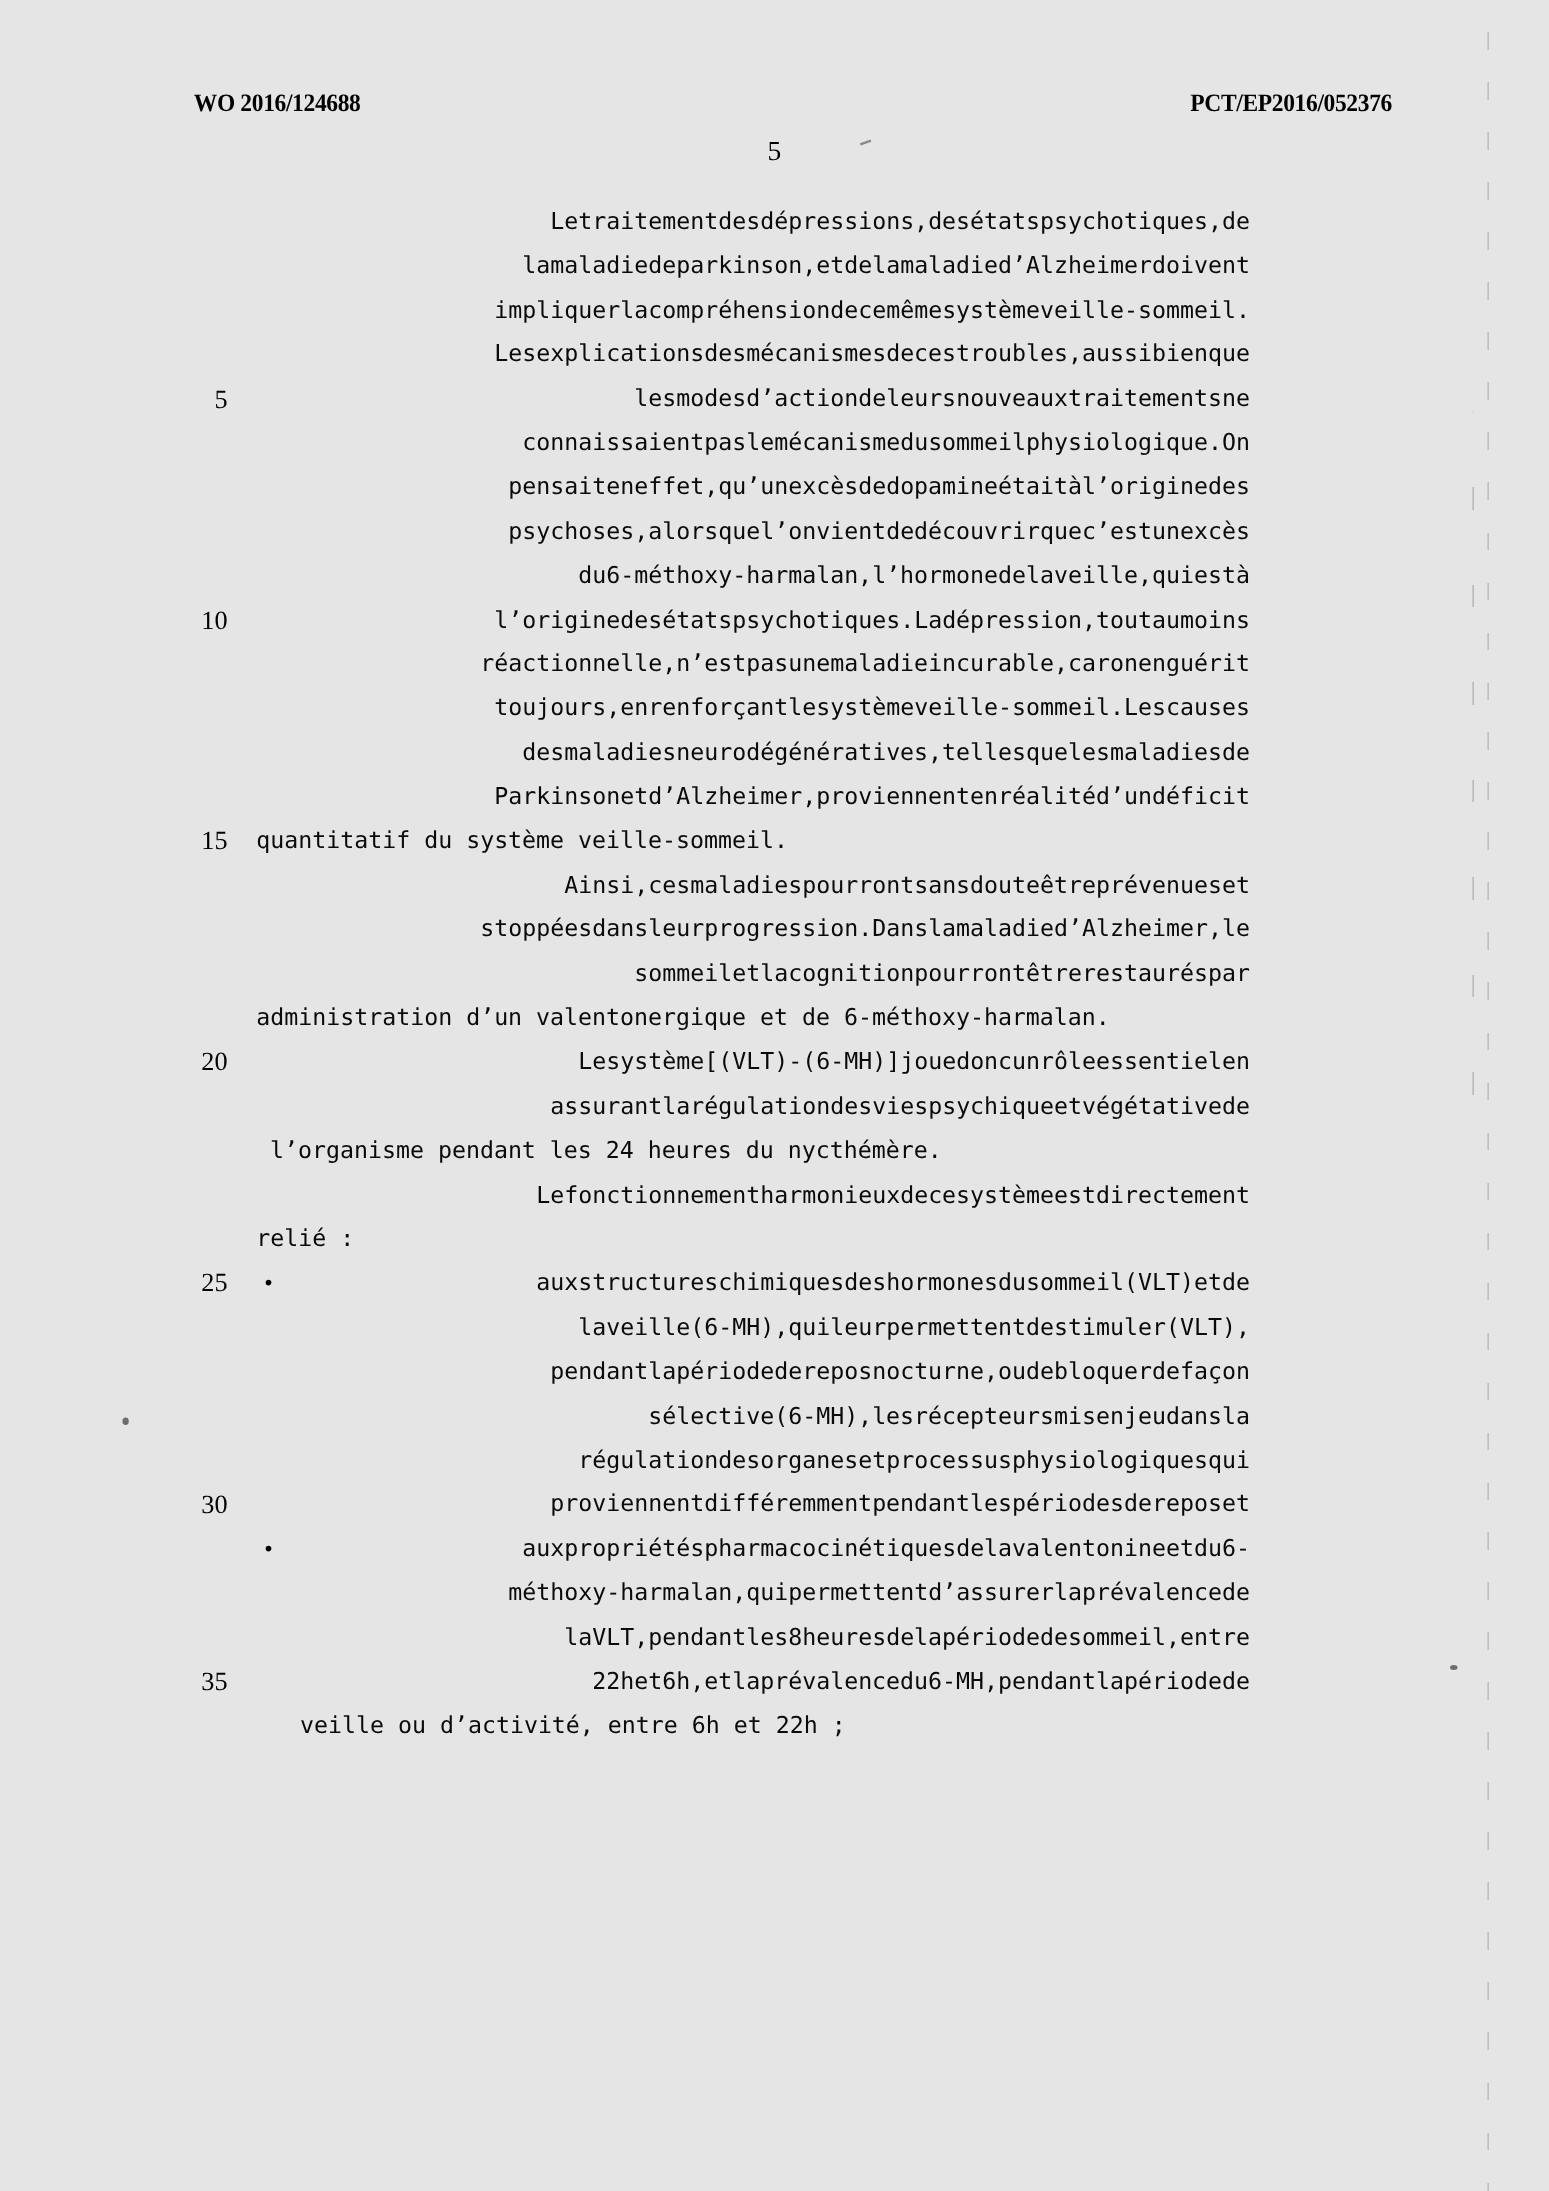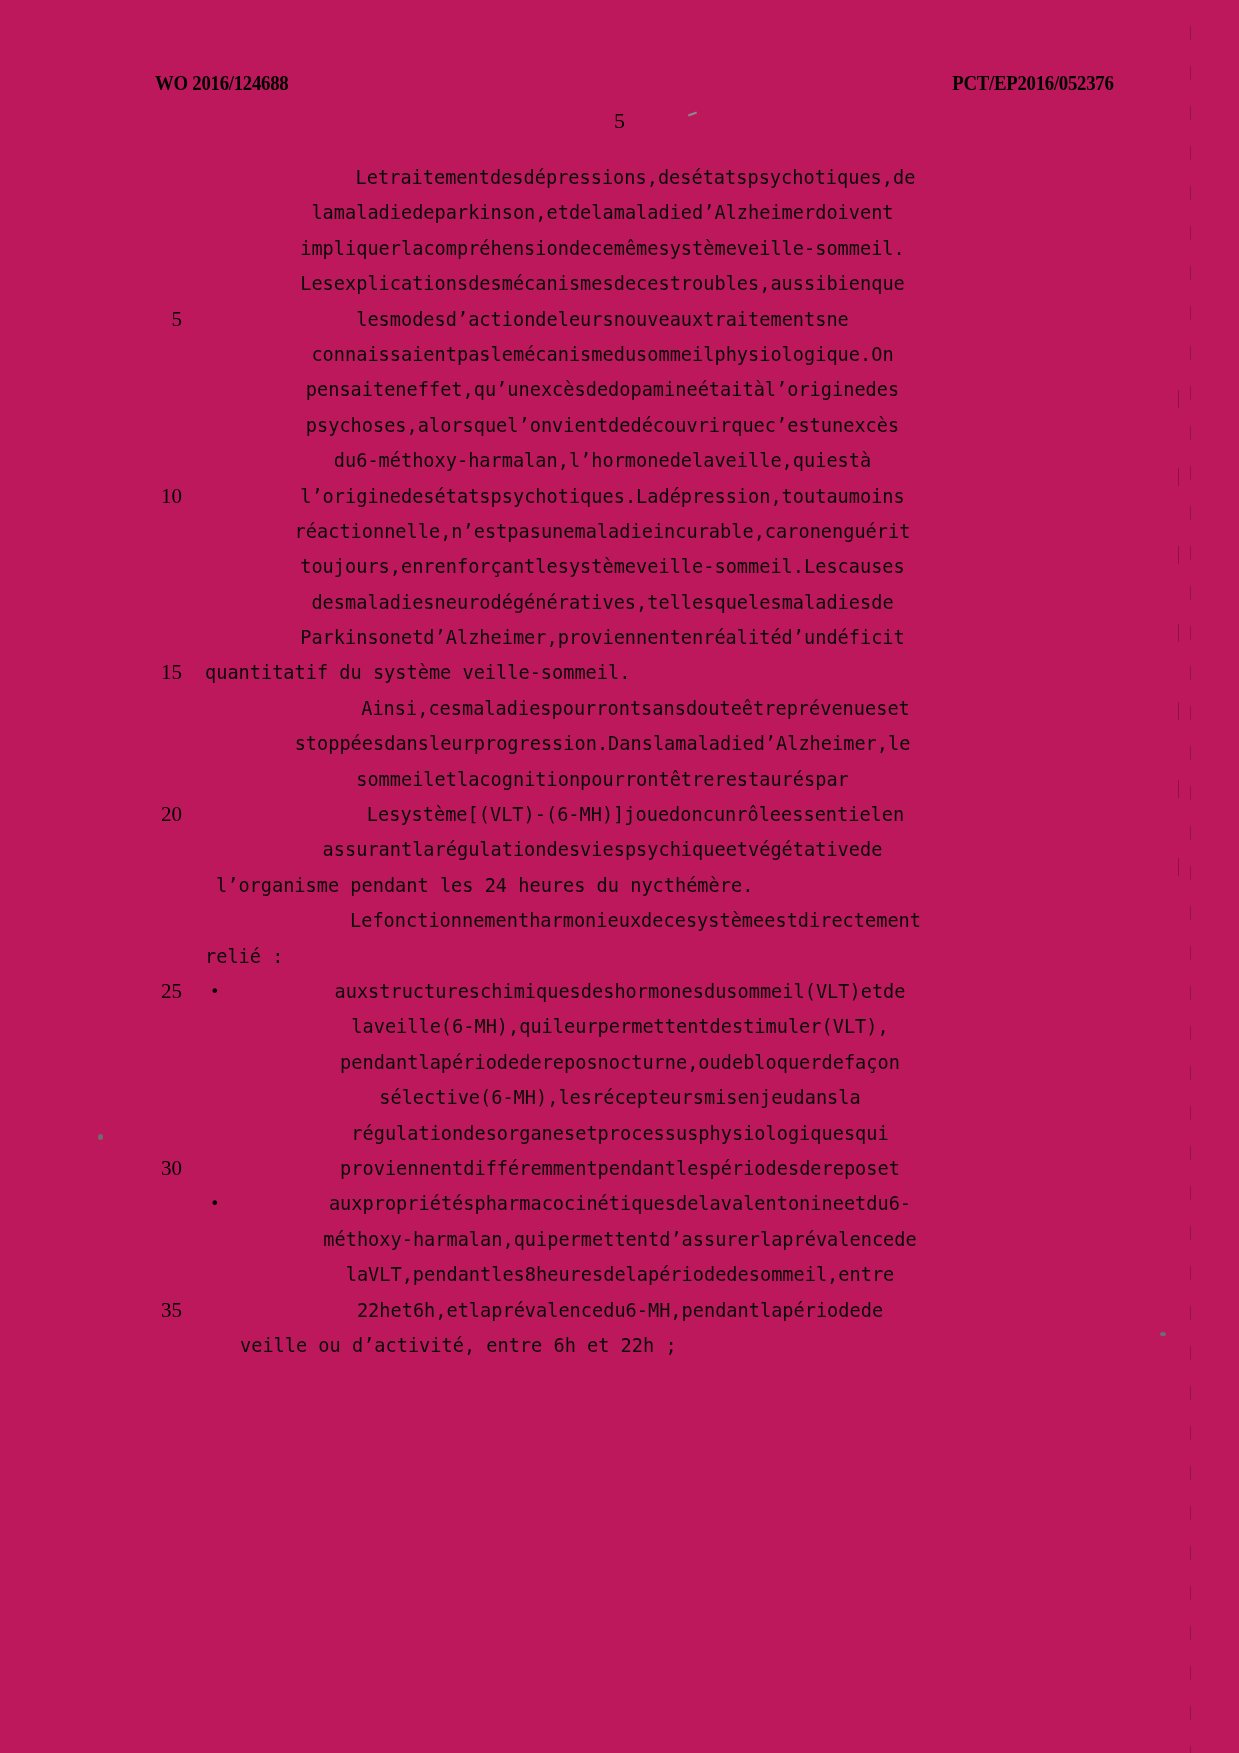--- a/index.html
+++ b/index.html
@@ -12,21 +12,21 @@
     height: 1753px;
     position: relative;
     font-family: "DejaVu Sans Mono", monospace;
     color: #0a0a0a;
     overflow: hidden;
   }
 
   .page {
     position: absolute;
     inset: 0;
-    background: #be185d;
+    background: #e5e5e5;
   }
 
   
   .scan-edge-right {
     position: absolute;
     top: 0;
     right: 48px;
     width: 1px;
     height: 1753px;
     background: repeating-linear-gradient(
@@ -108,21 +108,21 @@
     height: 35.4px;
     font-size: 18.6px;
     line-height: 35.4px;
     white-space: nowrap;
     letter-spacing: 0;
   }
 
   
   .line .justified {
     display: flex;
-    justify-content: center;
+    justify-content: flex-end;
     width: 795px;
   }
   .line .justified > span { white-space: pre; }
 
   .line.flush {
     width: 795px;
   }
 
   .indent {
     display: inline-block;
@@ -398,20 +398,21 @@
           <span>sommeil</span>
           <span>et</span>
           <span>la</span>
           <span>cognition</span>
           <span>pourront</span>
           <span>être</span>
           <span>restaurés</span>
           <span>par</span>
         </span>
       </div>
+      <div class="line flush"><span style="white-space: pre;">administration d’un valentonergique et de 6-méthoxy-harmalan.</span></div>
       <div class="line">
         <span class="lineno">20</span>
         <span class="justified">
           <span class="indent"></span>
           <span>Le</span>
           <span>système</span>
           <span>[(VLT)-(6-MH)]</span>
           <span>joue</span>
           <span>donc</span>
           <span>un</span>

